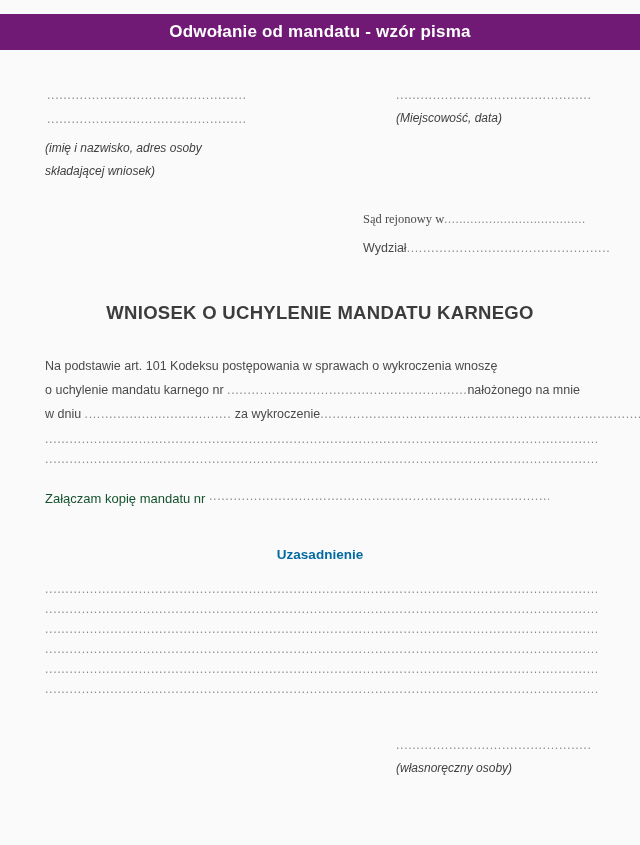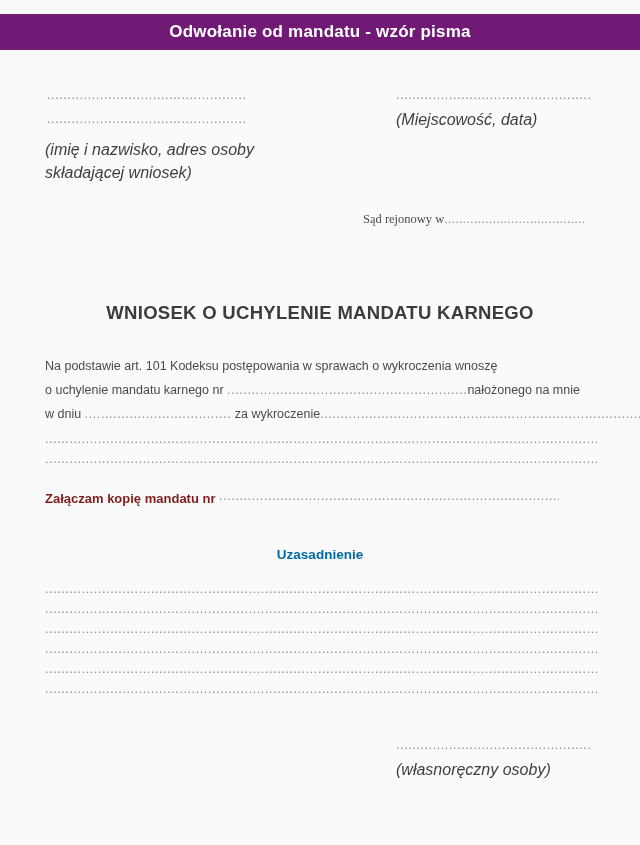--- a/index.html
+++ b/index.html
@@ -49,23 +49,23 @@
   .txt {
     color: #4a4a4a;
     font-size: 12.5px;
     line-height: 1;
     font-family: "Liberation Sans", sans-serif;
     white-space: nowrap;
   }
   .ital {
     font-style: italic;
     color: #3f3f3f;
-    font-size: 16px;
+    font-size: 12px;
   }
-  .bold { font-weight: bold; color: #7f1d1d; }
+  .bold { font-weight: normal; color: #14532d; }
 
   
   .dots {
     display: block;
     color: #8c8c8c;
     font-size: 12.5px;
     letter-spacing: 0.6px;
     overflow: hidden;
     white-space: nowrap;
     font-family: "Liberation Sans", sans-serif;
@@ -151,20 +151,21 @@
 
     <div class="abs dots" id="addr-line-1">..................................................</div>
     <div class="abs dots" id="addr-line-2">..................................................</div>
     <div class="abs txt ital" id="addr-caption-1">(imię i nazwisko, adres osoby</div>
     <div class="abs txt ital" id="addr-caption-2">składającej wniosek)</div>
 
     <div class="abs dots" id="place-line">..................................................</div>
     <div class="abs txt ital" id="place-caption">(Miejscowość, data)</div>
 
     <div class="abs txt nowrap" id="court-line-1"><span>Sąd rejonowy w</span><span class="inline-dots">......................................</span></div>
+    <div class="abs txt nowrap" id="court-line-2"><span>Wydział</span><span class="inline-dots">..................................................</span></div>
 
     <div class="abs" id="doc-title">WNIOSEK O UCHYLENIE MANDATU KARNEGO</div>
 
     <div class="abs txt body-line" id="body-1">Na podstawie art. 101 Kodeksu postępowania w sprawach o wykroczenia wnoszę</div>
     <div class="abs txt body-line nowrap" id="body-2"><span>o uchylenie mandatu karnego nr </span><span class="inline-dots">...........................................................</span><span>nałożonego na mnie</span></div>
     <div class="abs txt body-line nowrap" id="body-3"><span>w dniu </span><span class="inline-dots">....................................</span><span> za wykroczenie</span><span class="inline-dots">..................................................................................</span></div>
     <div class="abs dots" id="body-4" style="left:45px;">...............................................................................................................................................</div>
     <div class="abs dots" id="body-5" style="left:45px;">...............................................................................................................................................</div>
 
     <div class="abs txt nowrap" id="attach-row"><span class="bold" id="attach-label">Załączam kopię mandatu nr </span><span class="inline-dots" id="attach-dots">.................................................................................................................</span></div>

